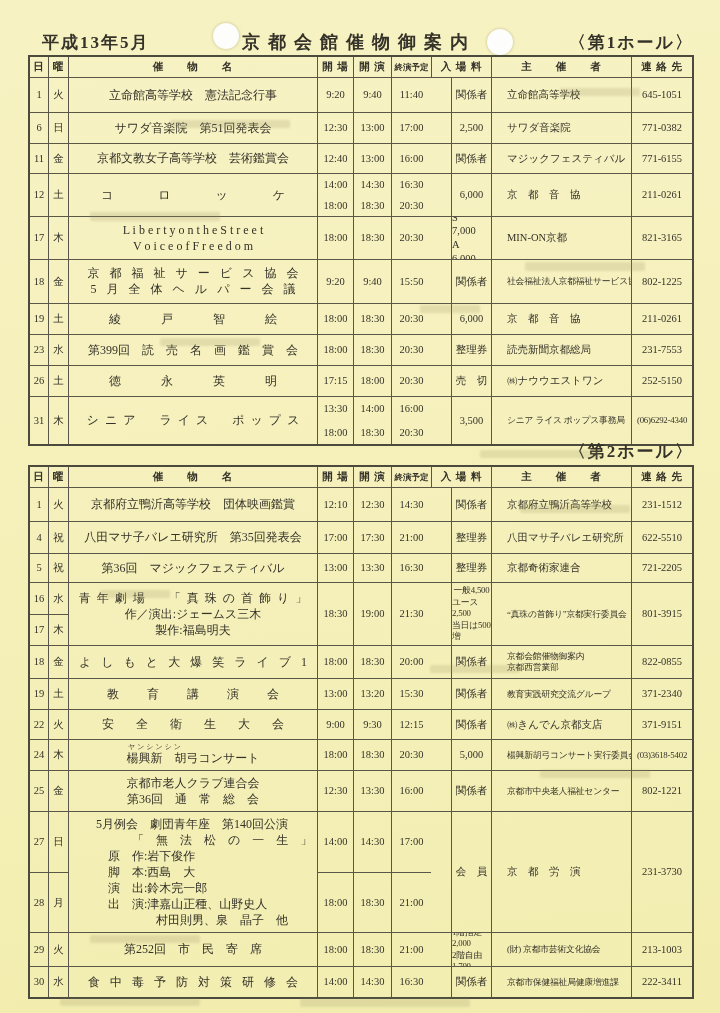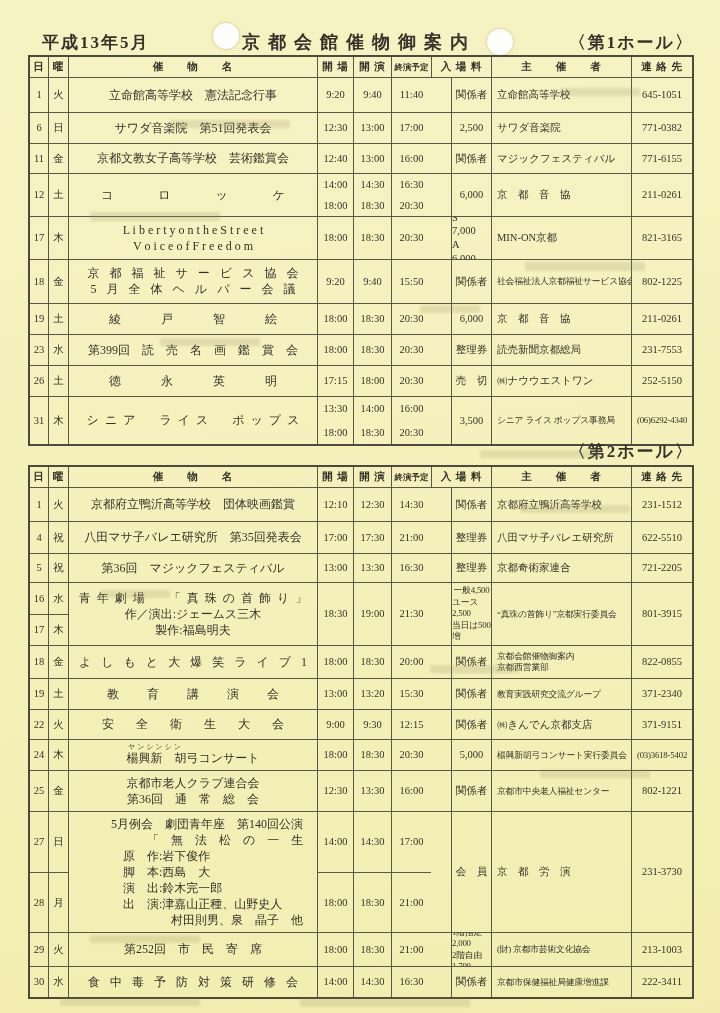--- a/index.html
+++ b/index.html
@@ -34,26 +34,26 @@
   .cell{border-left:1px solid #5a5749;display:flex;flex-direction:column;
     justify-content:center;align-items:center;overflow:hidden;box-sizing:border-box;
     line-height:1.25;}
   .cell:first-child{border-left:none;}
   .hcell{justify-content:center;white-space:nowrap;letter-spacing:1px;}
   .hcell.tiny{font-size:8.5px;letter-spacing:0;}
   .dw{font-size:10.5px;}
   .namec{font-size:12px;gap:1px;padding:2px 1px;}
   .namec .nline{white-space:nowrap;}
   .namec.left{align-items:flex-start;}
-  .namec.left .nline{width:100%;text-align:left;padding-left:41px;box-sizing:border-box;}
+  .namec.left .nline{width:100%;text-align:left;padding-left:26px;box-sizing:border-box;}
   .ruby{font-size:7px;line-height:6px;letter-spacing:2px;width:100%;text-align:left;
     padding-left:58px;box-sizing:border-box;color:#474538;}
   .timec{font-size:10.5px;white-space:nowrap;}
   .feec{font-size:10.5px;line-height:1.3;margin-left:20px;}
-  .orgc{align-items:flex-start;padding-left:5px;font-size:10.5px;line-height:1.25;}
+  .orgc{align-items:flex-start;padding-left:15px;font-size:10.5px;line-height:1.25;}
   .orgc .oline{white-space:nowrap;}
   .telc{font-size:10.5px;white-space:nowrap;}
   .small{font-size:8.8px;letter-spacing:-0.2px;}
   .stack{display:flex;flex-direction:column;align-self:stretch;flex:1;width:100%;}
   .stack .sub{flex:1;display:flex;align-items:center;justify-content:center;}
   .stack.sdiv .sub + .sub{border-top:1px solid #5a5749;}
   
   .gh{position:absolute;background:rgba(148,142,96,.20);filter:blur(1.2px);
     border-radius:2px;pointer-events:none;}
 </style>

